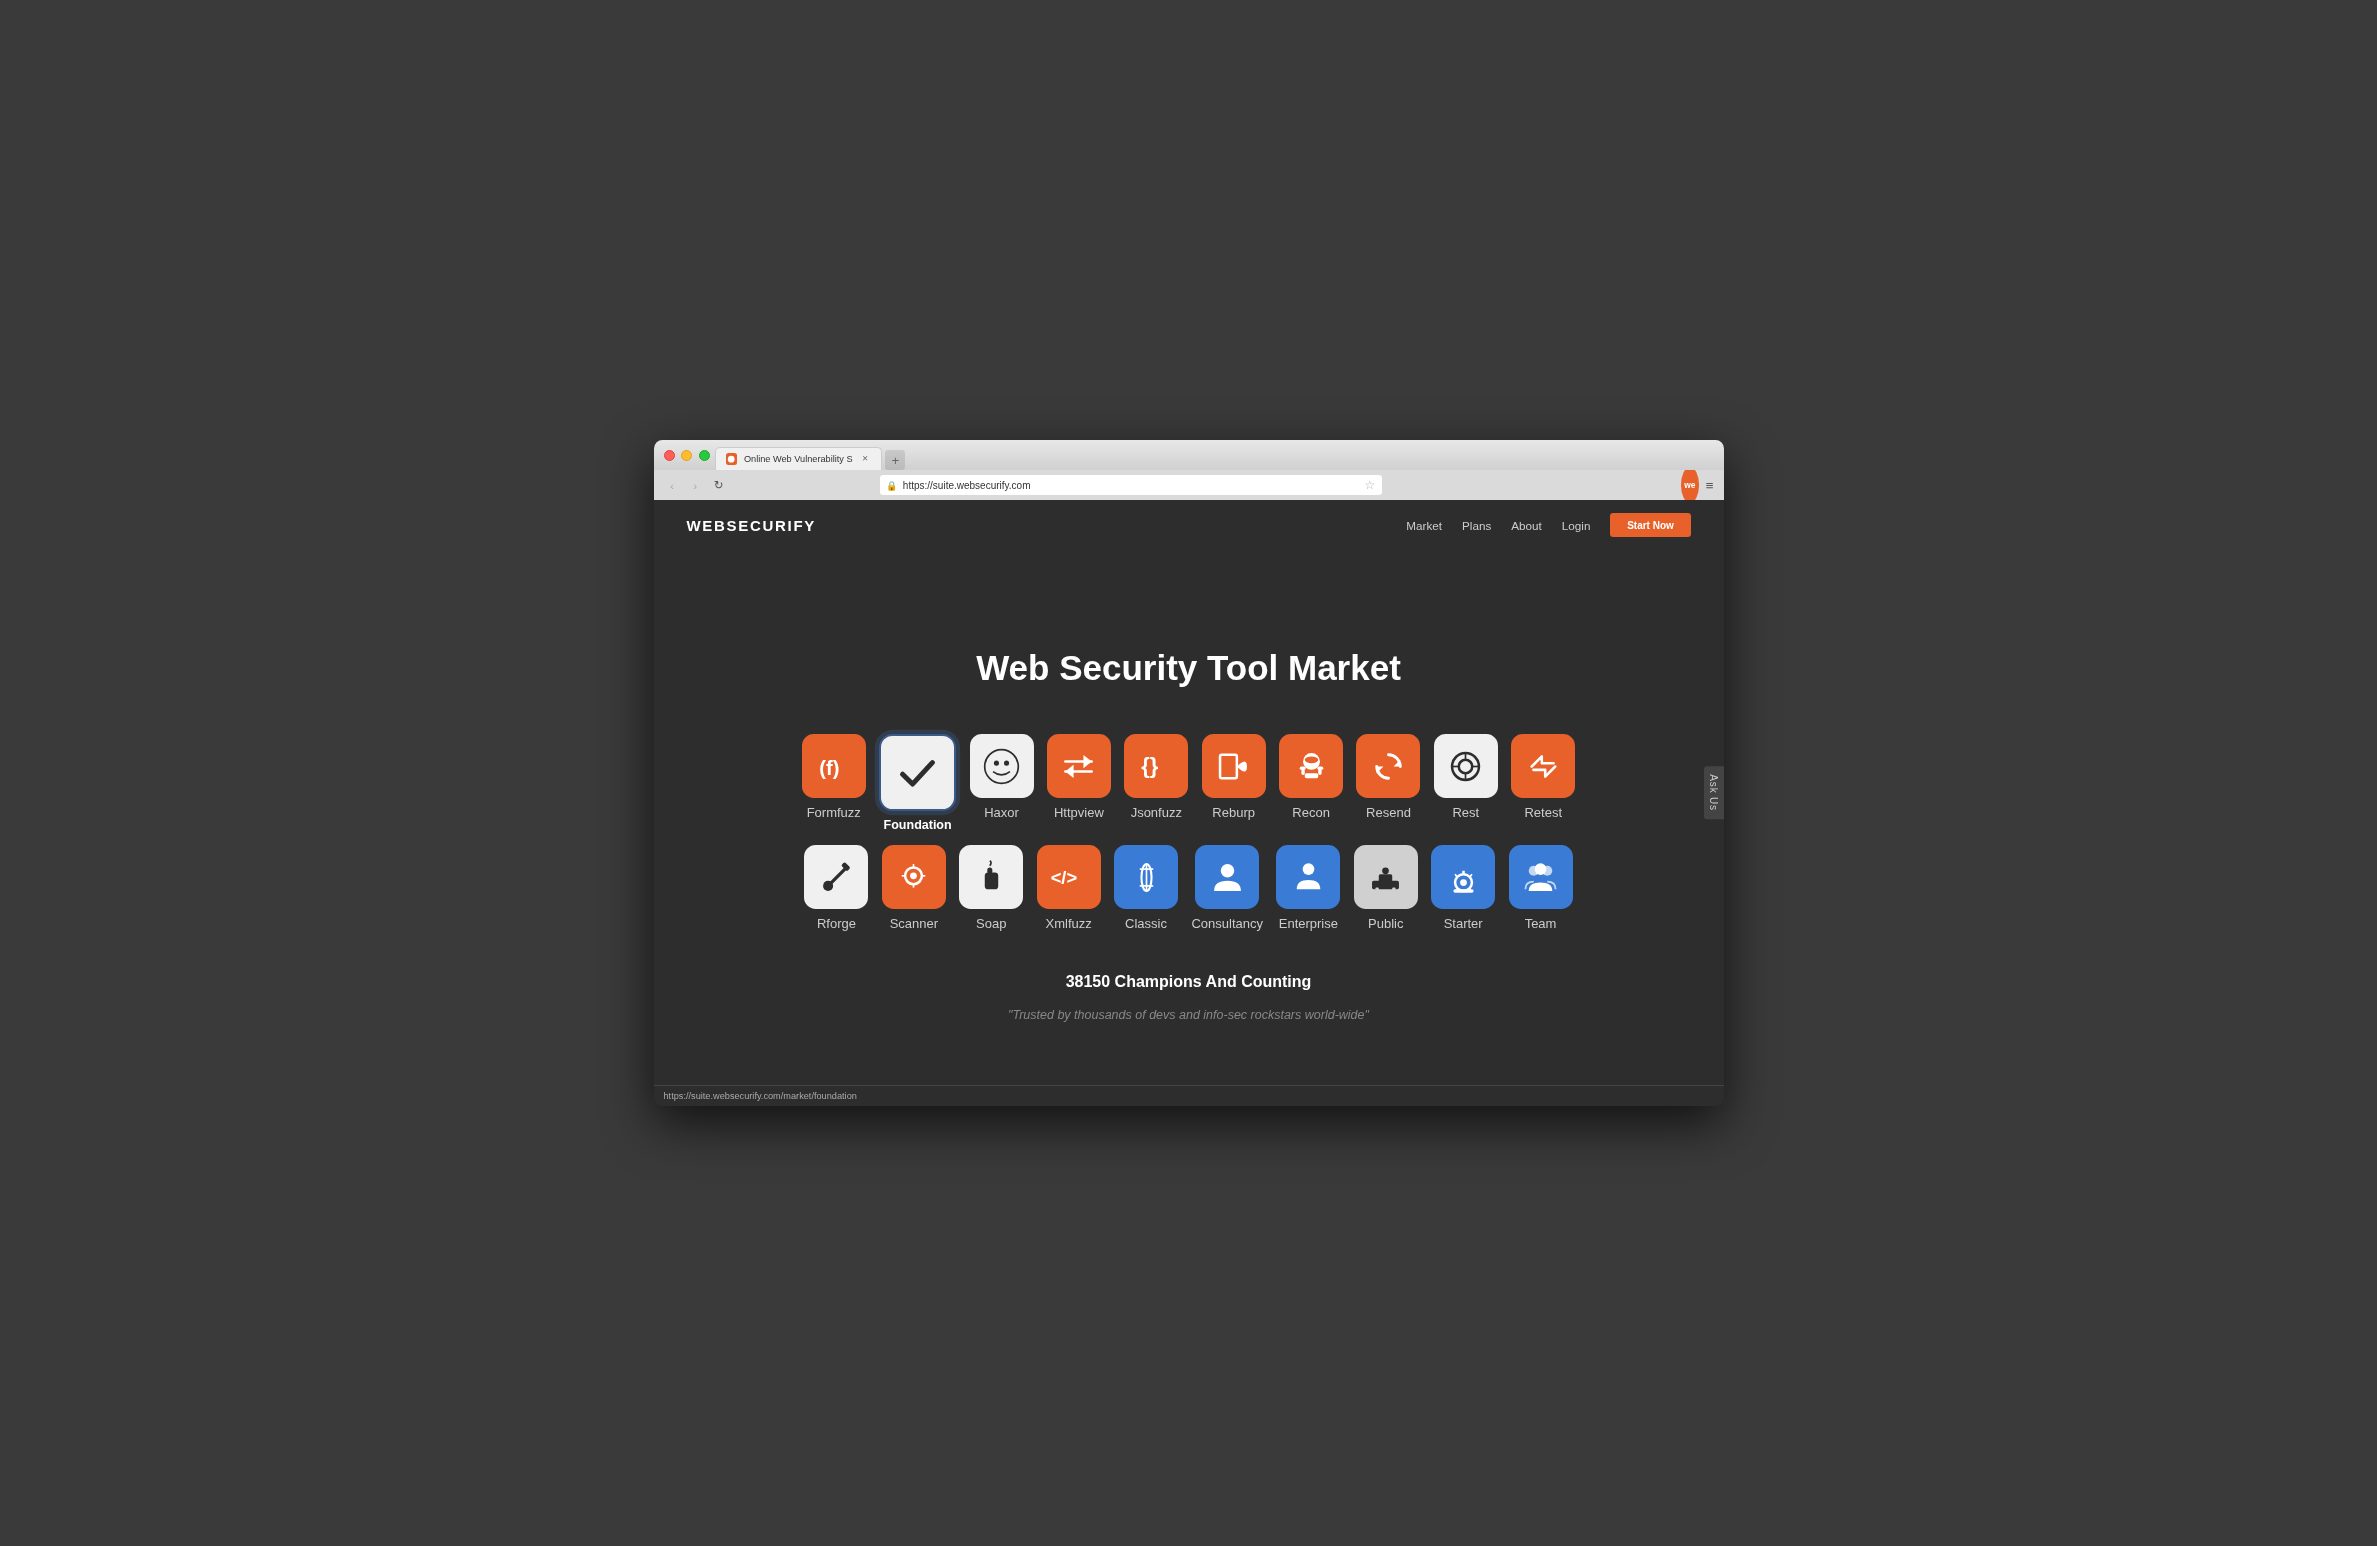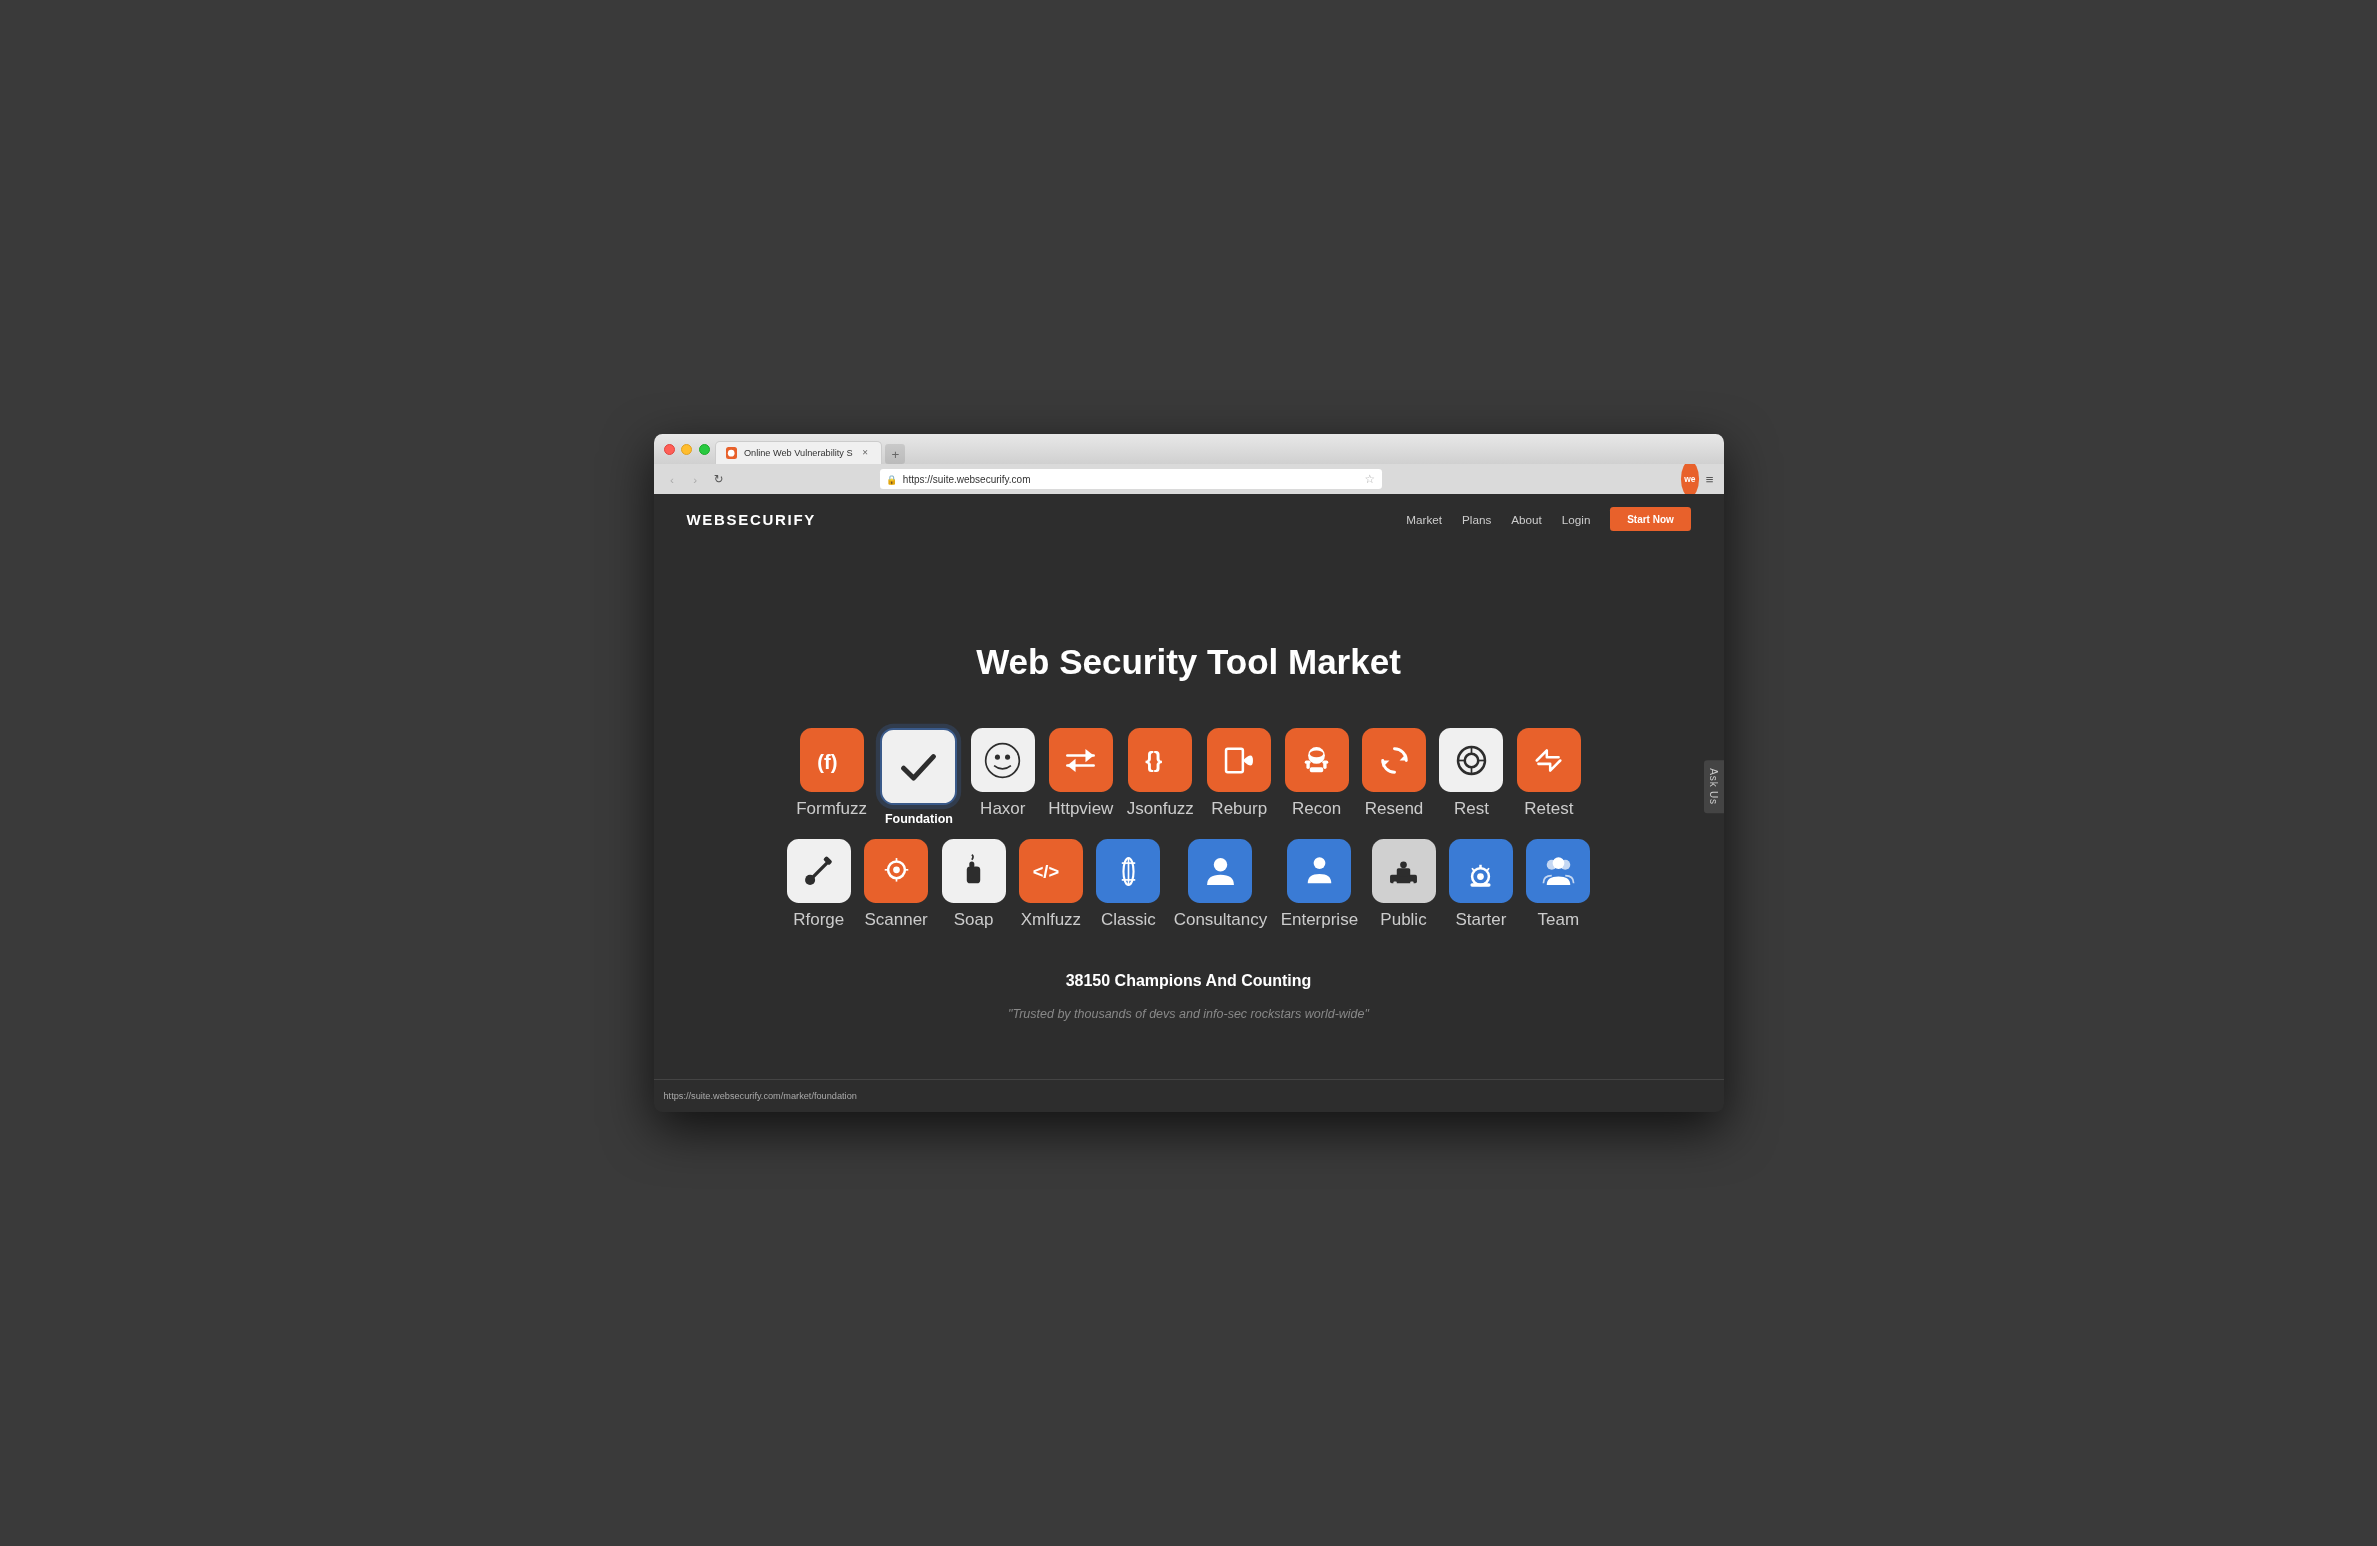--- a/index.html
+++ b/index.html
@@ -267,21 +267,21 @@
     .tool-item {
       display: flex;
       flex-direction: column;
       align-items: center;
       gap: 6.7px;
       cursor: pointer;
     }
 
     .tool-name {
       color: #ccc;
-      font-size: 17px;
+      font-size: 13px;
     }
 
     
     .champions-section {
       text-align: center;
       padding: 42px 33px;
     }
 
     .champions-title {
       color: white;
@@ -292,21 +292,21 @@
 
     .champions-quote {
       color: #888;
       font-size: 12.5px;
       font-style: italic;
     }
 
     
     .status-bar {
       background: #2d2d2d;
-      height: 33px;
+      height: 21px;
       display: flex;
       align-items: center;
       padding: 0 10px;
       border-top: 0.8px solid #444;
     }
 
     .status-url {
       color: #aaa;
       font-size: 9.2px;
     }

